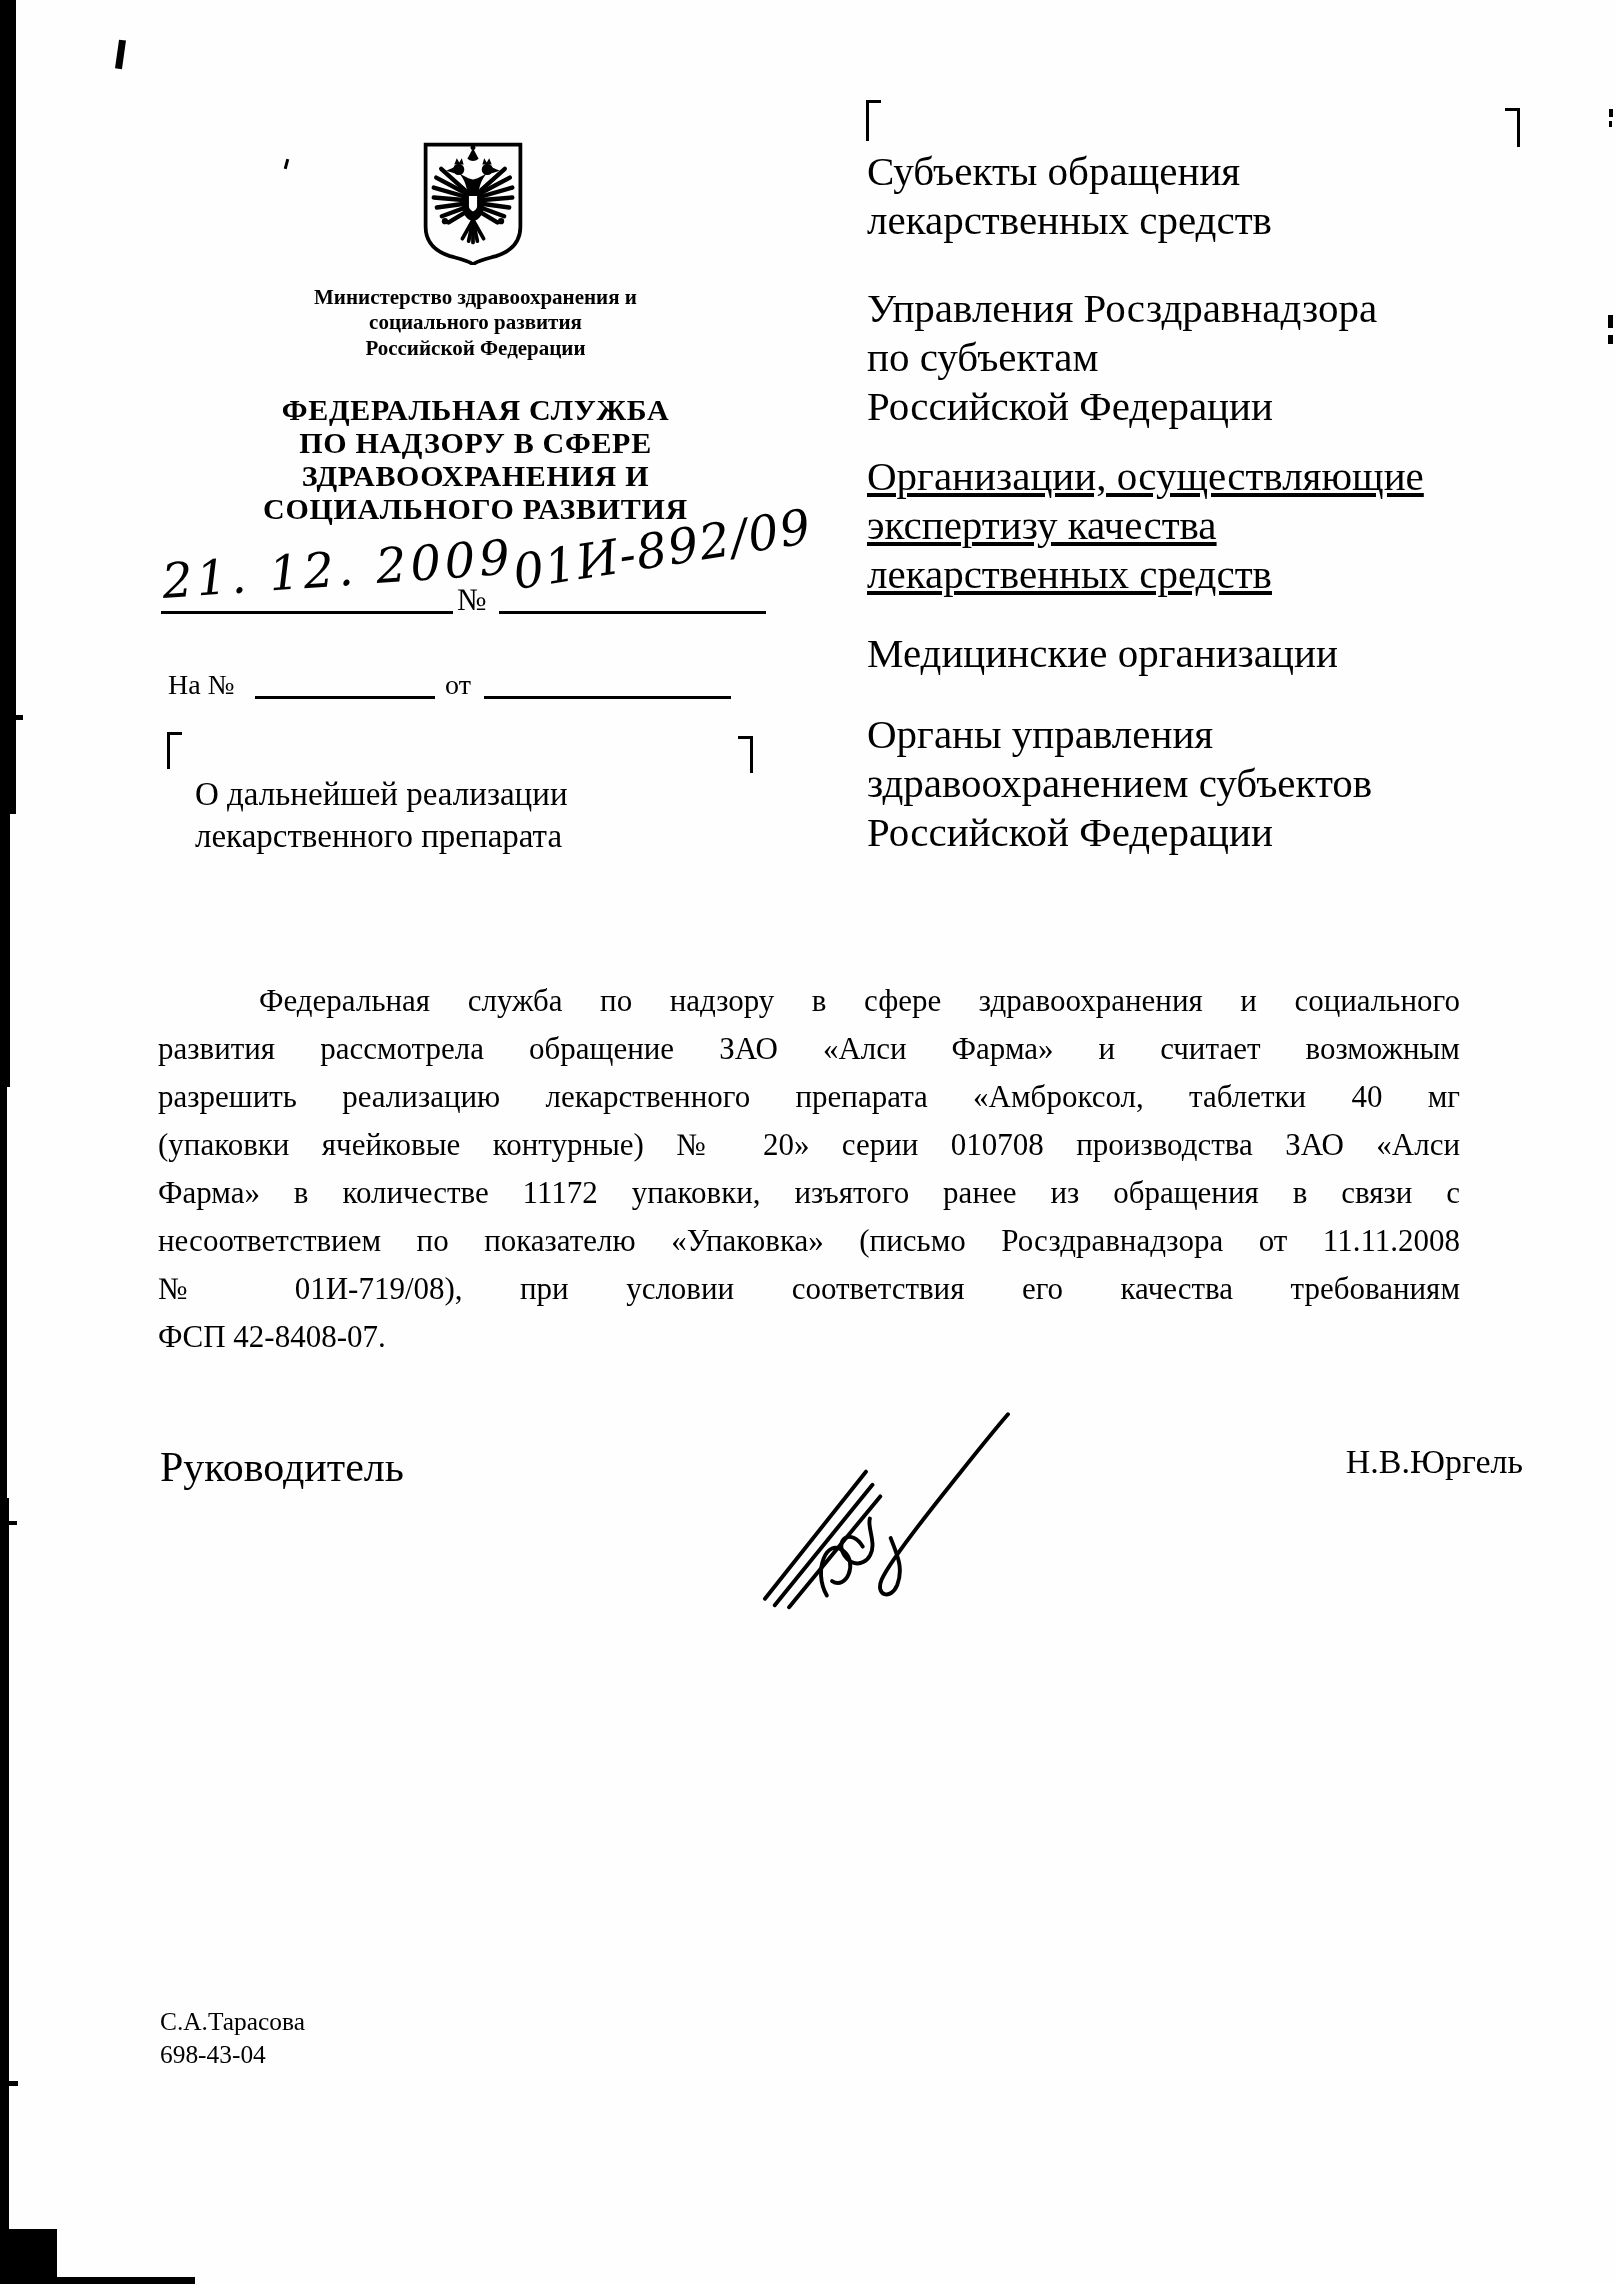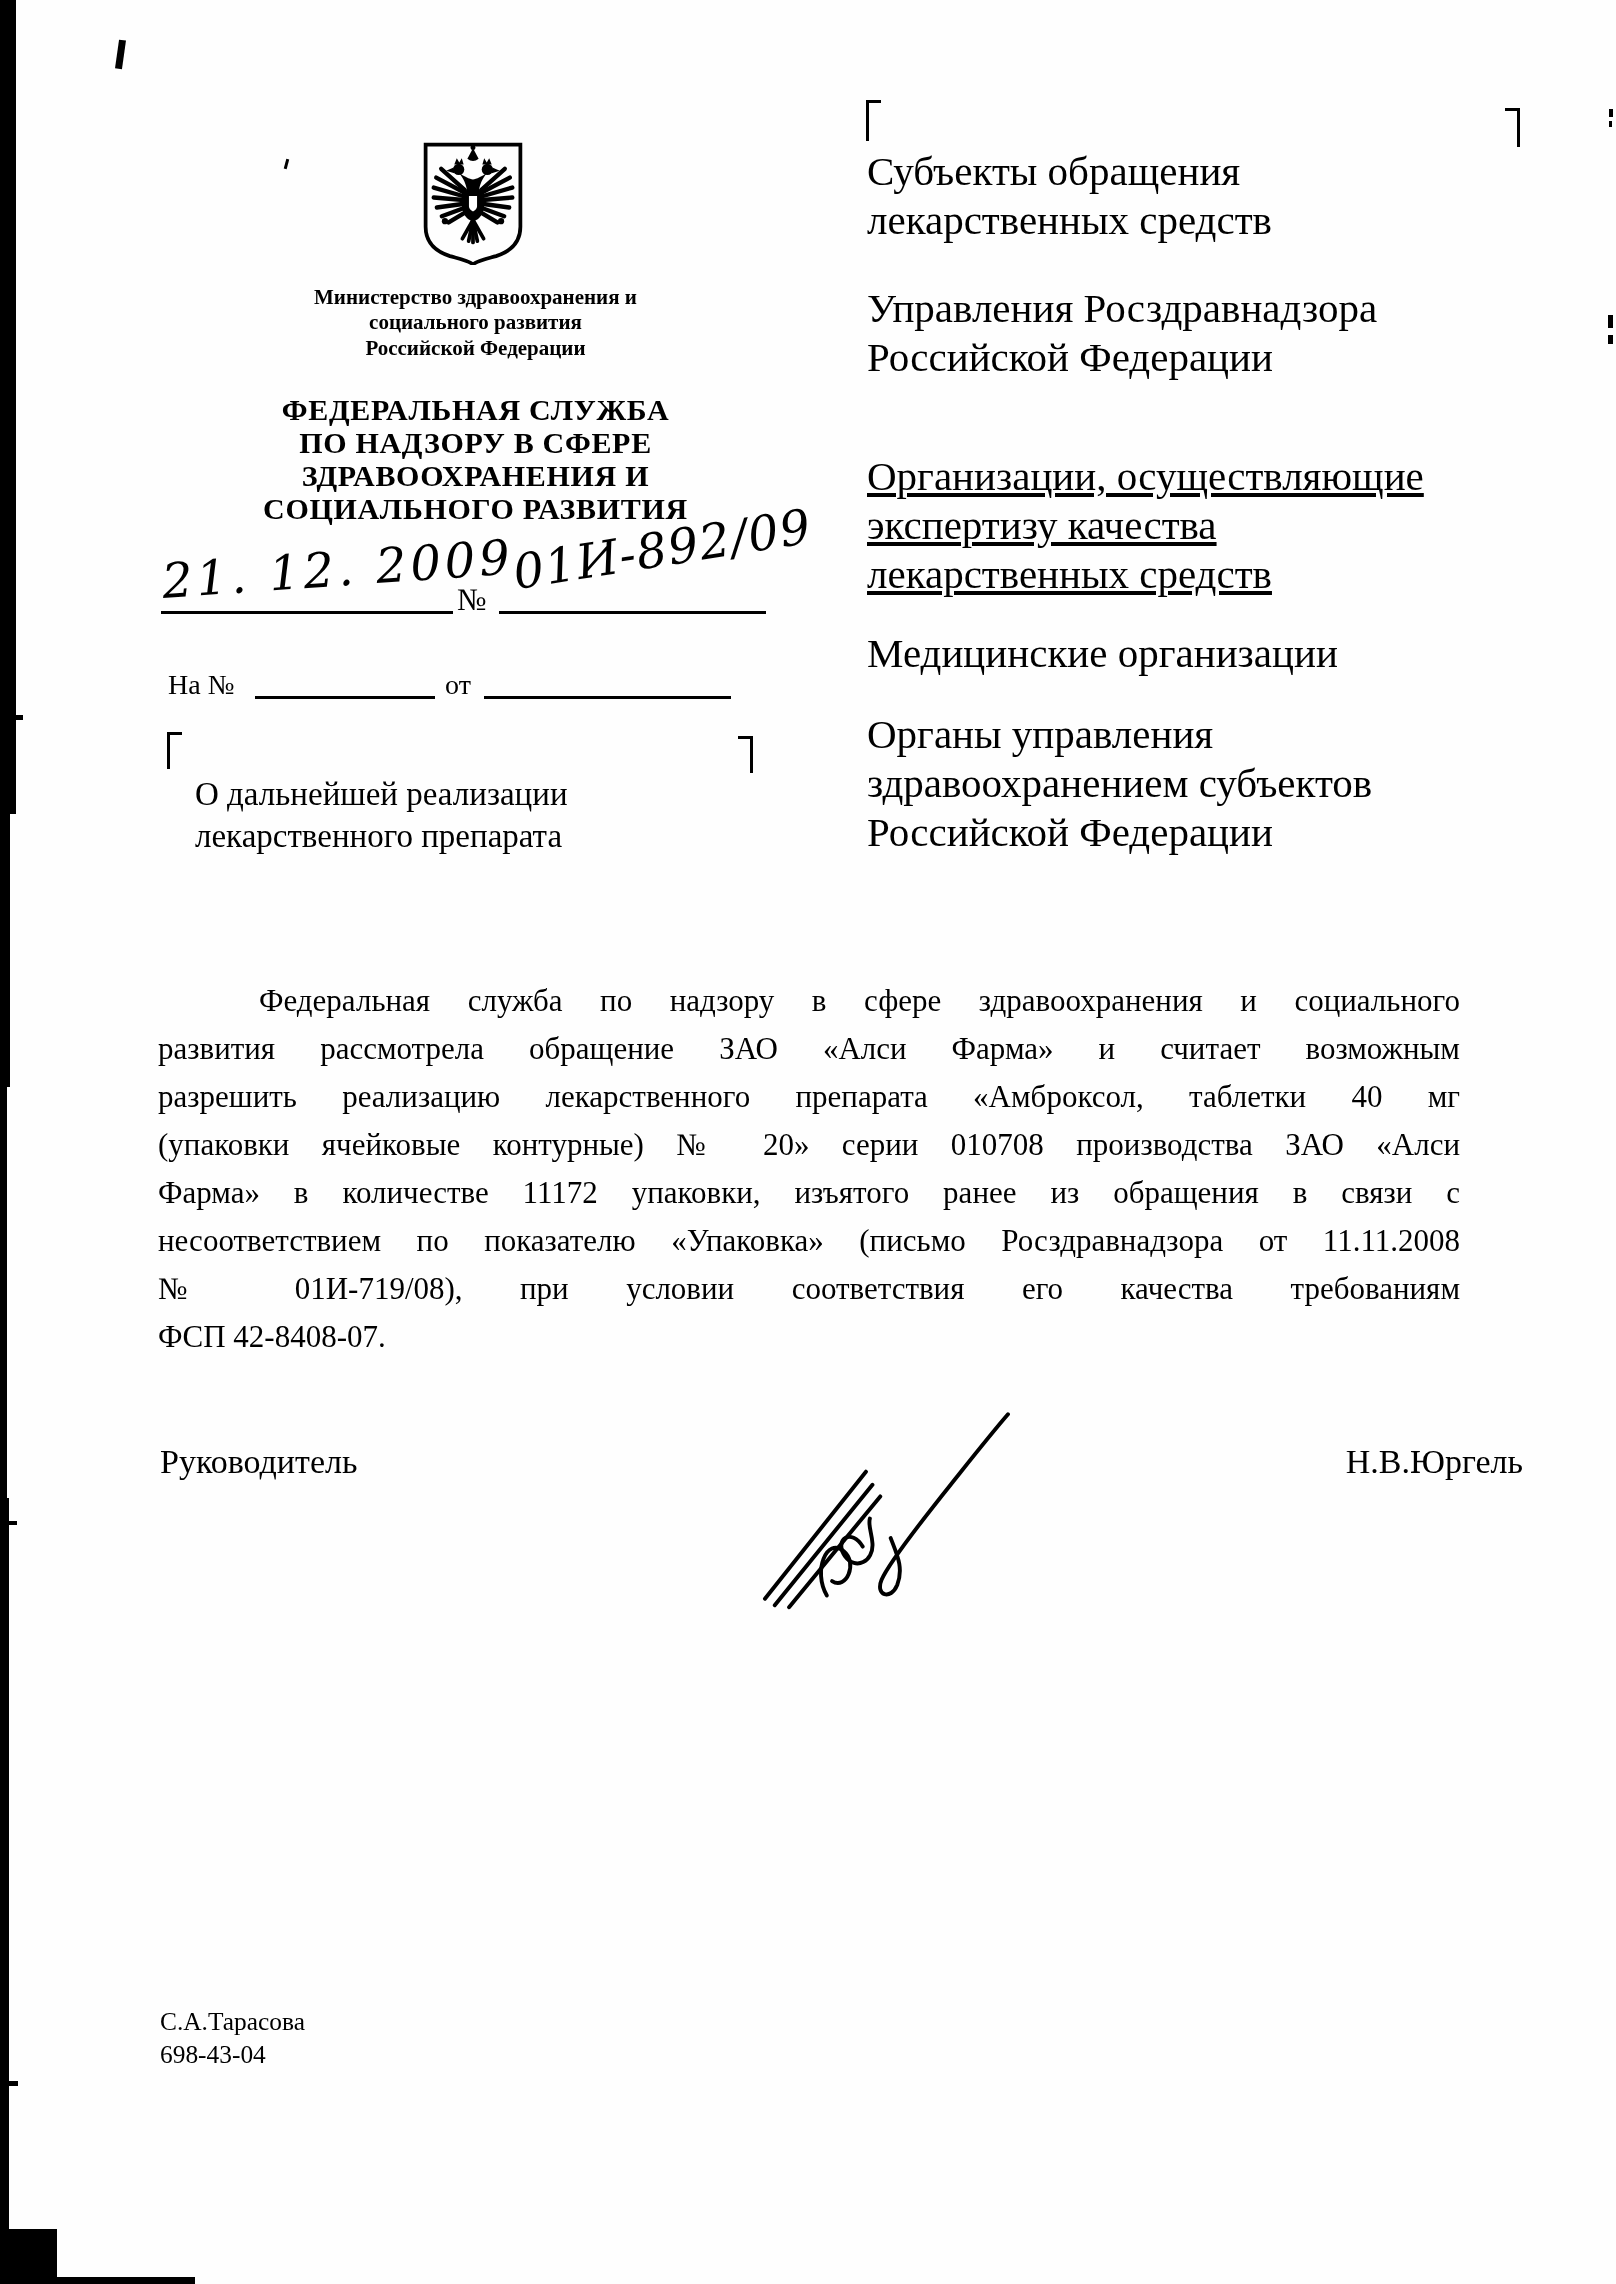--- a/index.html
+++ b/index.html
@@ -42,21 +42,21 @@
   .addr{left:867px;width:658px;font-size:41px;line-height:49px;}
   .addr-g1{top:147px;} .addr-g2{top:284px;} .addr-g3{top:452px;text-decoration:underline;}
   .addr-g4{top:629px;} .addr-g5{top:710px;}
   
   .body-par{left:158px;top:954px;width:1302px;}
   .body-line{width:1302px;height:48px;line-height:48px;font-size:31px;
              text-align:justify;text-align-last:justify;white-space:normal;}
   .body-first{box-sizing:border-box;padding-left:101px;margin-top:23px;}
   .body-last{text-align-last:left;}
   
-  .sig-title{left:160px;top:1443px;font-size:34px;text-align:center;}
+  .sig-title{left:160px;top:1443px;font-size:42px;text-align:center;}
   .sig-name{left:1319px;top:1443px;width:204px;text-align:right;font-size:34px;}
   
   .footer{left:160px;top:2005px;font-size:25.4px;line-height:33px;}
   .noise{background:#000;}
 </style>
 </head>
 <body>
 
 <div class="page">
 
@@ -151,20 +151,21 @@
 
   <div class="abs crop crop-tl addr-l"></div>
   <div class="abs crop crop-tr addr-r"></div>
 
   <div class="abs addr addr-g1">
     <div>Субъекты обращения</div>
     <div>лекарственных средств</div>
   </div>
   <div class="abs addr addr-g2">
     <div>Управления Росздравнадзора</div>
+    <div>по субъектам</div>
     <div>Российской Федерации</div>
   </div>
   <div class="abs addr addr-g3">
     <div>Организации, осуществляющие</div>
     <div>экспертизу качества</div>
     <div>лекарственных средств</div>
   </div>
   <div class="abs addr addr-g4">
     <div>Медицинские организации</div>
   </div>

